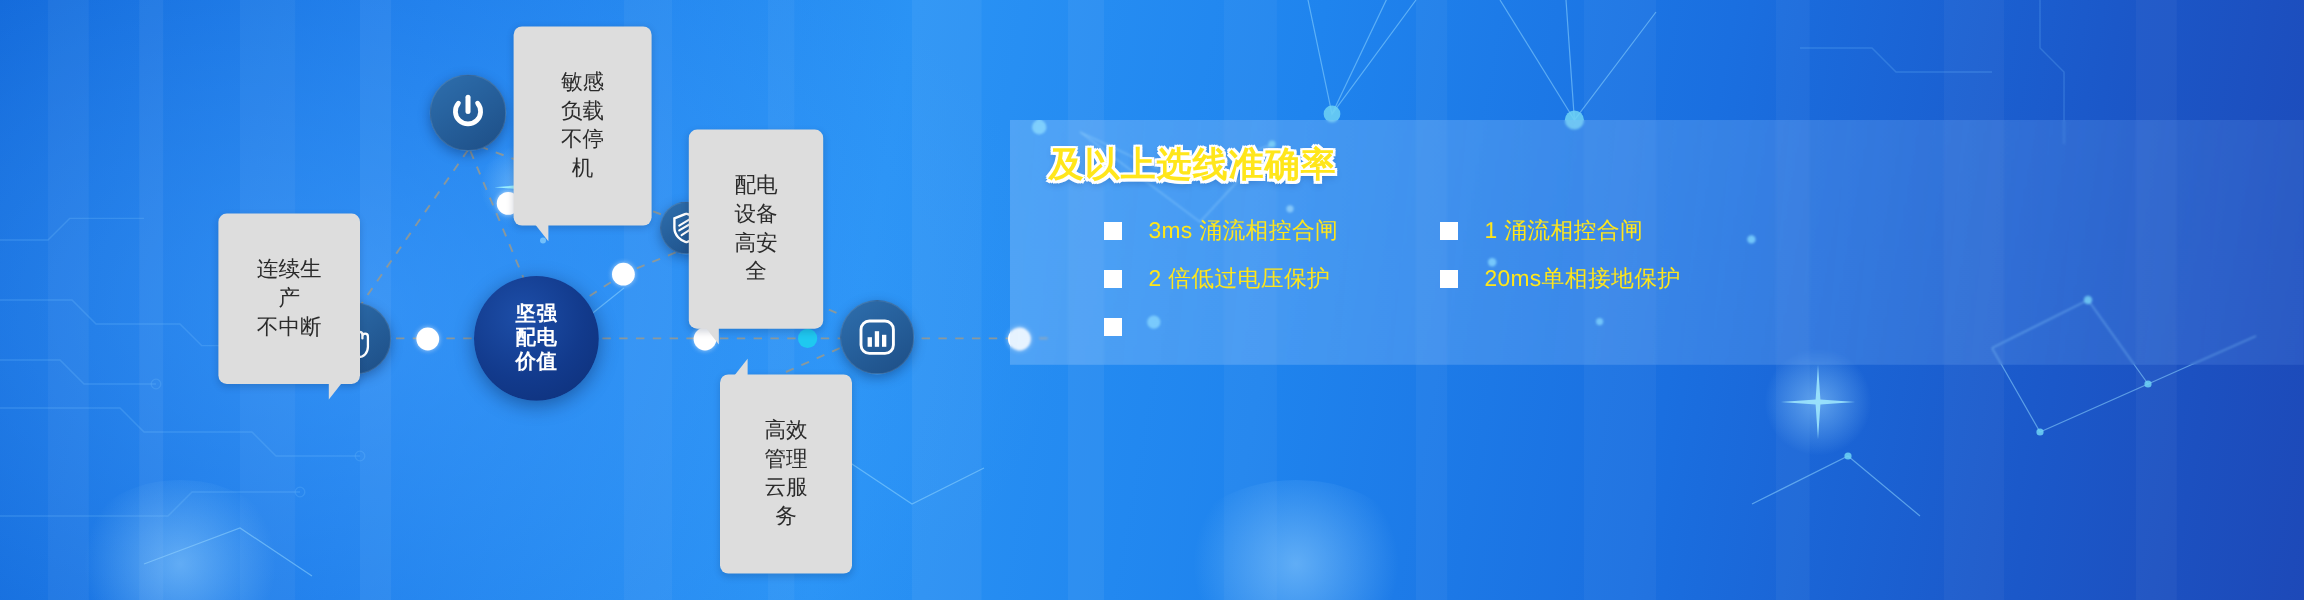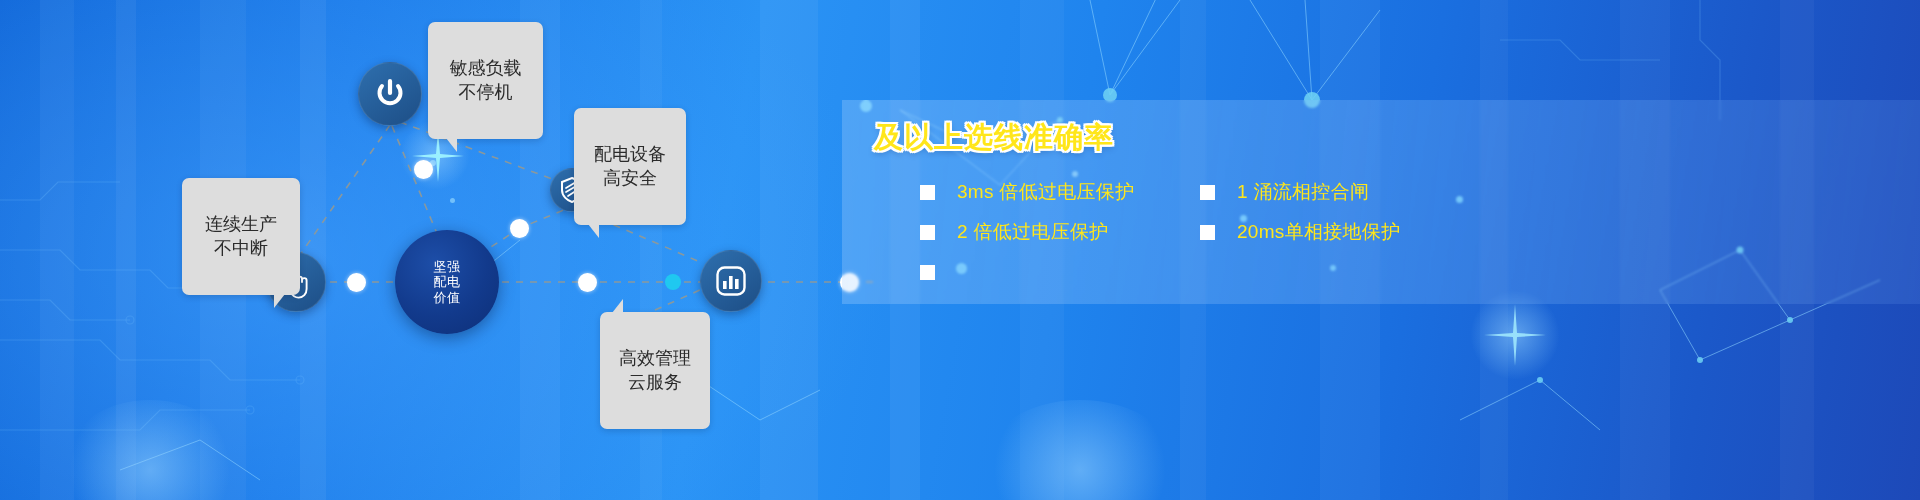--- a/index.html
+++ b/index.html
@@ -33,31 +33,31 @@
           display:flex; align-items:center; justify-content:center;
           background:linear-gradient(145deg,#2e6fae,#1d4e86);
           box-shadow:0 3px 10px rgba(0,20,60,.35);
           border:1px solid rgba(255,255,255,.10); }
   .node svg { display:block; }
 
   .center-node { position:absolute; width:104px; height:104px; border-radius:50%;
     background:radial-gradient(circle at 38% 32%, #1d4ea8 0%, #123a8c 55%, #0d2f78 100%);
     display:flex; align-items:center; justify-content:center;
     box-shadow:0 4px 16px rgba(0,15,50,.4); }
-  .center-node .ct { color:#fff; font-weight:normal; font-size:13px;
+  .center-node .ct { color:#fff; font-weight:bold; font-size:17px;
     line-height:1.18; text-align:left; letter-spacing:.5px; }
 
   .wdot { position:absolute; border-radius:50%; background:#fff;
           box-shadow:0 0 4px rgba(255,255,255,.6); }
   .cdot { position:absolute; border-radius:50%; background:#1fc8f0; }
 
   
   .callout { position:absolute; background:#dddddd; border-radius:7px;
     color:#2b2b2b; font-size:18px; line-height:1.34; text-align:center;
-    padding:10px 14px 11px; font-weight:500;
+    padding:10px 32px 11px; font-weight:500;
     box-shadow:0 2px 6px rgba(0,20,60,.18); white-space:pre-line; }
   .callout .tail { position:absolute; width:0; height:0; }
 
   
   .panel { position:absolute; left:842px; top:100px; width:1078px; height:204px;
     background:linear-gradient(95deg, rgba(176,214,255,.30) 0%, rgba(150,198,252,.26) 45%, rgba(120,170,245,.16) 100%);
     backdrop-filter:blur(1px); }
   .panel-title { position:absolute; left:874px; top:118px;
     font-size:29px; font-weight:bold; color:#ffe61a; letter-spacing:1px;
     -webkit-text-stroke:0px; 
@@ -252,21 +252,21 @@
     </div>
   </div>
 
   <div class="panel"></div>
 
   <div class="panel-title">及以上选线准确率</div>
 
   <div class="speclist">
     <div class="spec">
       <span class="bullet"></span>
-      <span class="txt">3ms 倍低过电压保护</span>
+      <span class="txt">3ms 涌流相控合闸</span>
     </div>
     <div class="spec">
       <span class="bullet"></span>
       <span class="txt">1 涌流相控合闸</span>
     </div>
     <div class="spec">
       <span class="bullet"></span>
       <span class="txt">2 倍低过电压保护</span>
     </div>
     <div class="spec">

